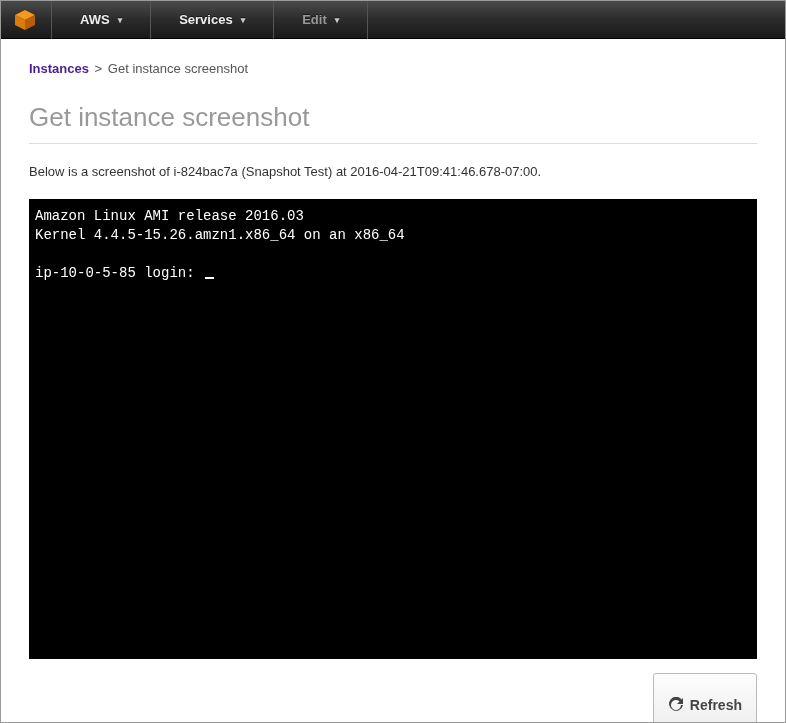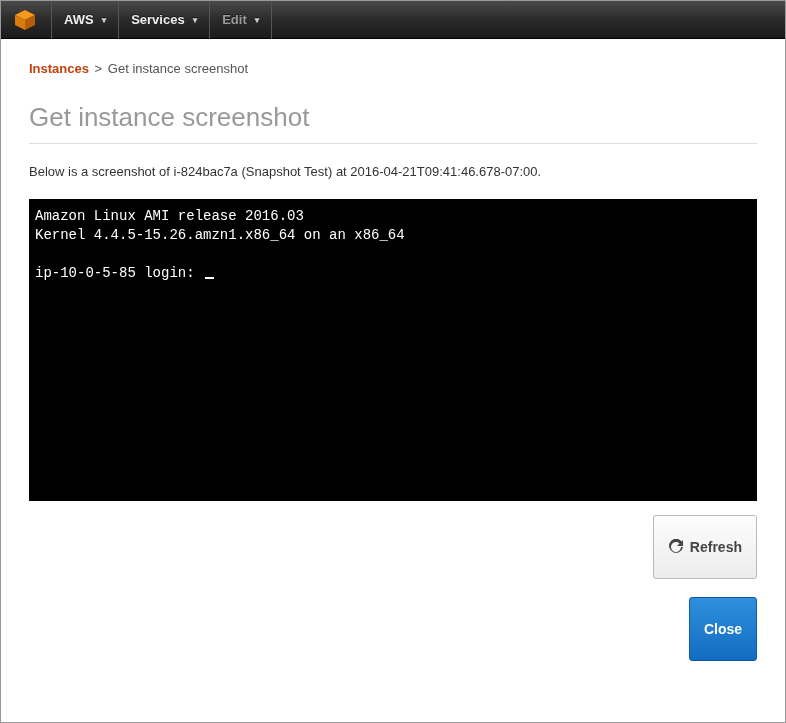--- a/index.html
+++ b/index.html
@@ -30,21 +30,21 @@
       height: 24px;
       margin-right: 14px;
       display: flex;
       align-items: center;
       justify-content: center;
     }
     .nav-item {
       color: #eee;
       font-size: 13px;
       font-weight: bold;
-      padding: 0 12px;
+      padding: 0 28px;
       height: 38px;
       display: flex;
       align-items: center;
       border-left: 1px solid #555;
       cursor: pointer;
       text-shadow: 0 -1px 0 rgba(0,0,0,0.5);
     }
     .nav-item:last-of-type {
       border-right: 1px solid #555;
     }
@@ -57,21 +57,21 @@
       color: #ccc;
     }
     .content {
       padding: 22px 28px 12px 28px;
     }
     .breadcrumb {
       font-size: 13px;
       margin-bottom: 26px;
     }
     .breadcrumb a {
-      color: #c2410c;
+      color: #4c1d95;
       text-decoration: none;
       font-weight: bold;
     }
     .breadcrumb-sep {
       color: #555;
       margin: 0 2px;
     }
     .breadcrumb-current {
       color: #555;
     }
@@ -87,21 +87,21 @@
       font-size: 13px;
       color: #333;
       margin-bottom: 20px;
     }
     .terminal {
       background: #000;
       color: #fff;
       font-family: "Courier New", Courier, monospace;
       font-size: 14px;
       padding: 8px 6px;
-      height: 302px;
+      height: 460px;
       line-height: 1.35;
       white-space: pre;
       overflow: hidden;
     }
     .cursor-block {
       display: inline-block;
       width: 9px;
       height: 2px;
       background: #fff;
       vertical-align: baseline;

